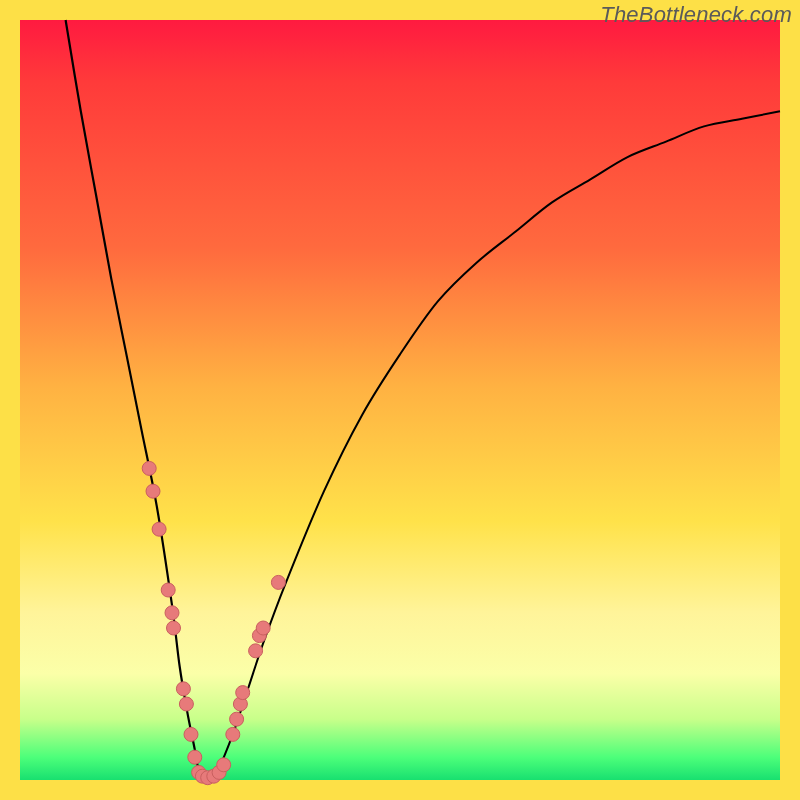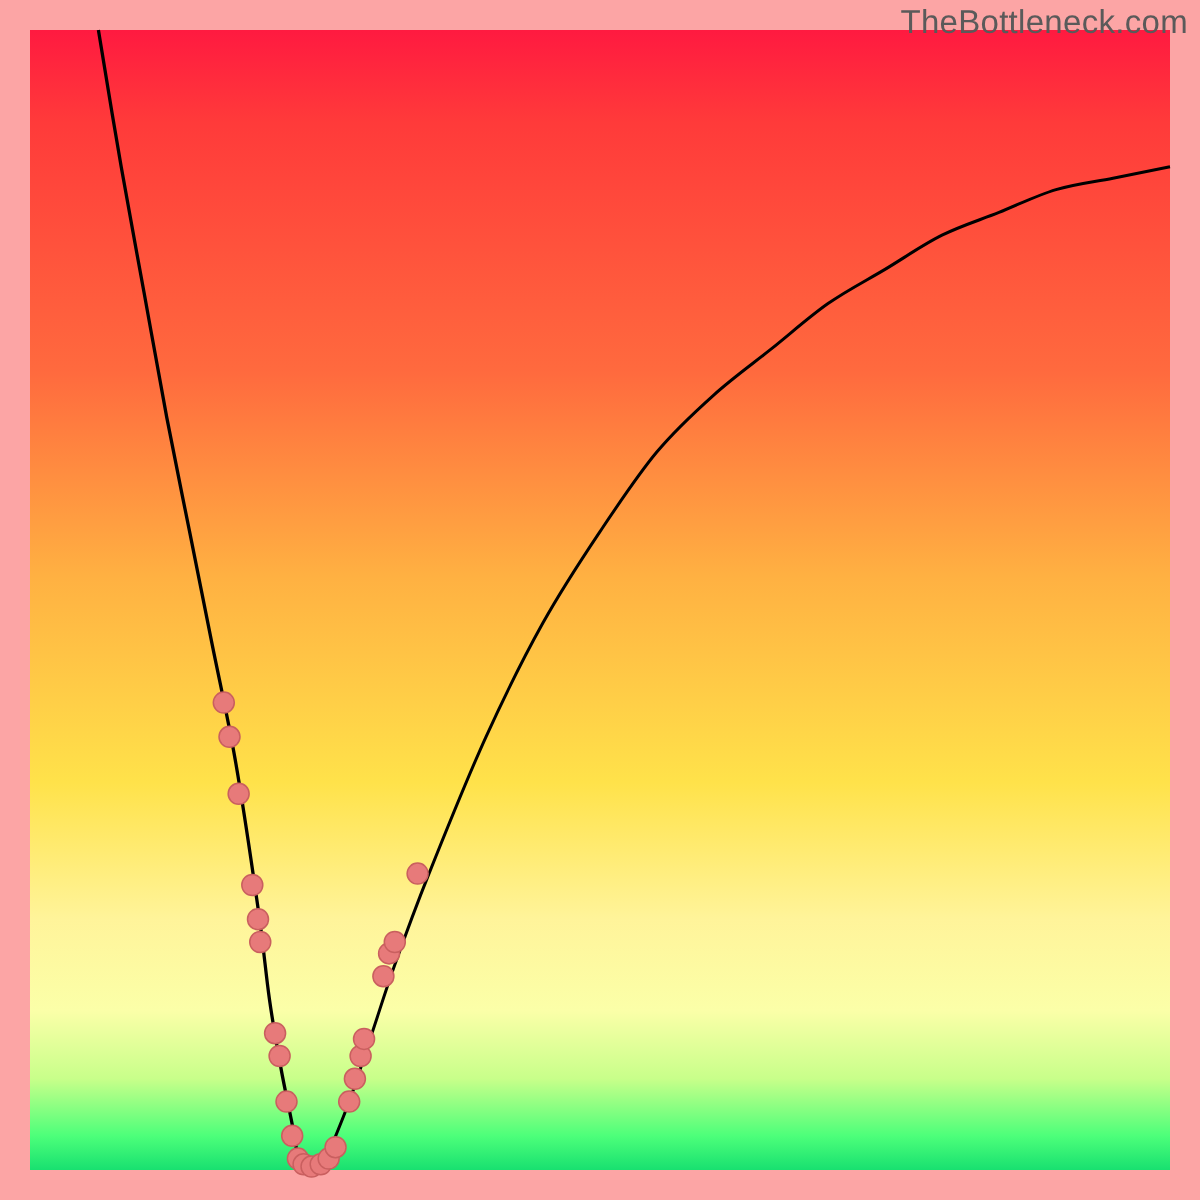--- a/index.html
+++ b/index.html
@@ -8,21 +8,22 @@
     width: 800px;
     height: 800px;
     overflow: hidden;
     background: #000;
     font-family: Arial, Helvetica, sans-serif;
   }
   .stage {
     position: relative;
     width: 800px;
     height: 800px;
-    background: #fca5a5;
+    background: #fde047;
+    font-style: italic;
   }
   
   .plot {
     position: absolute;
     left: 20px;
     top: 20px;
     width: 760px;
     height: 760px;
     
     background: linear-gradient(

